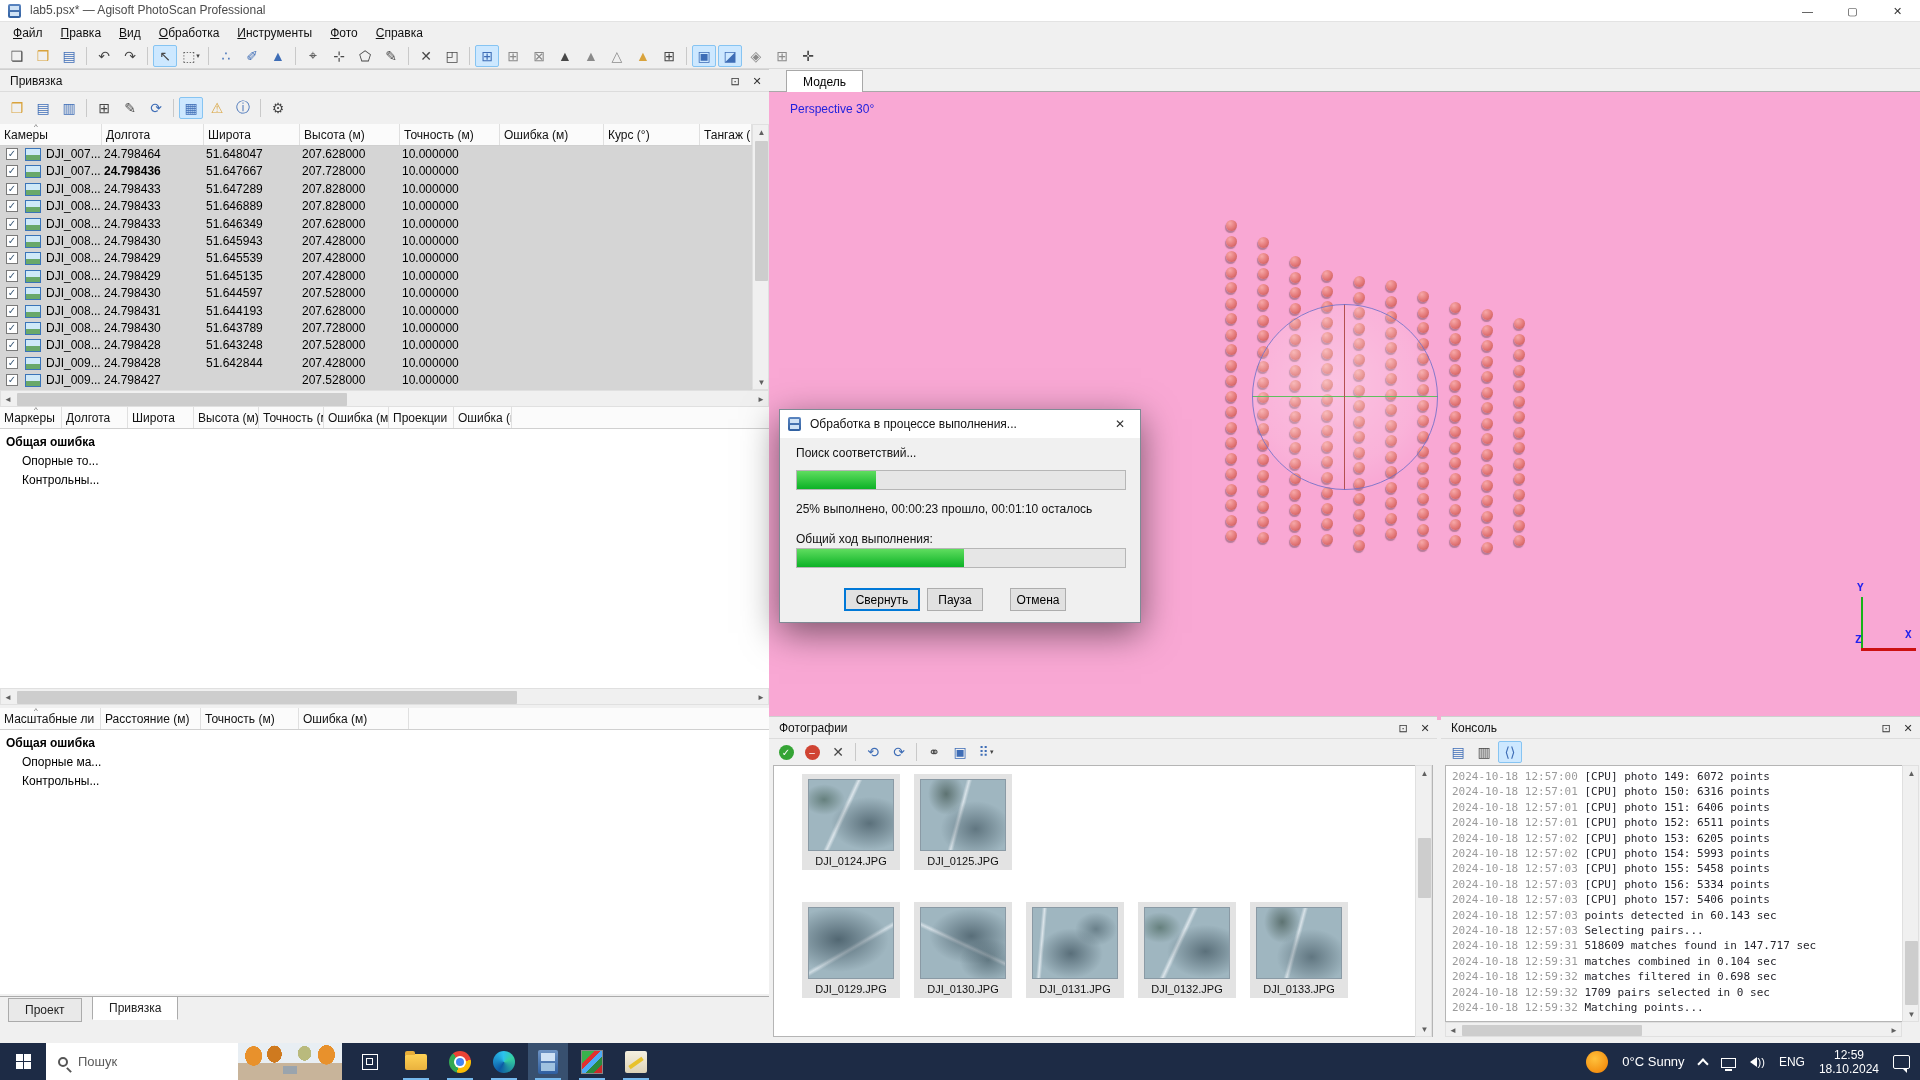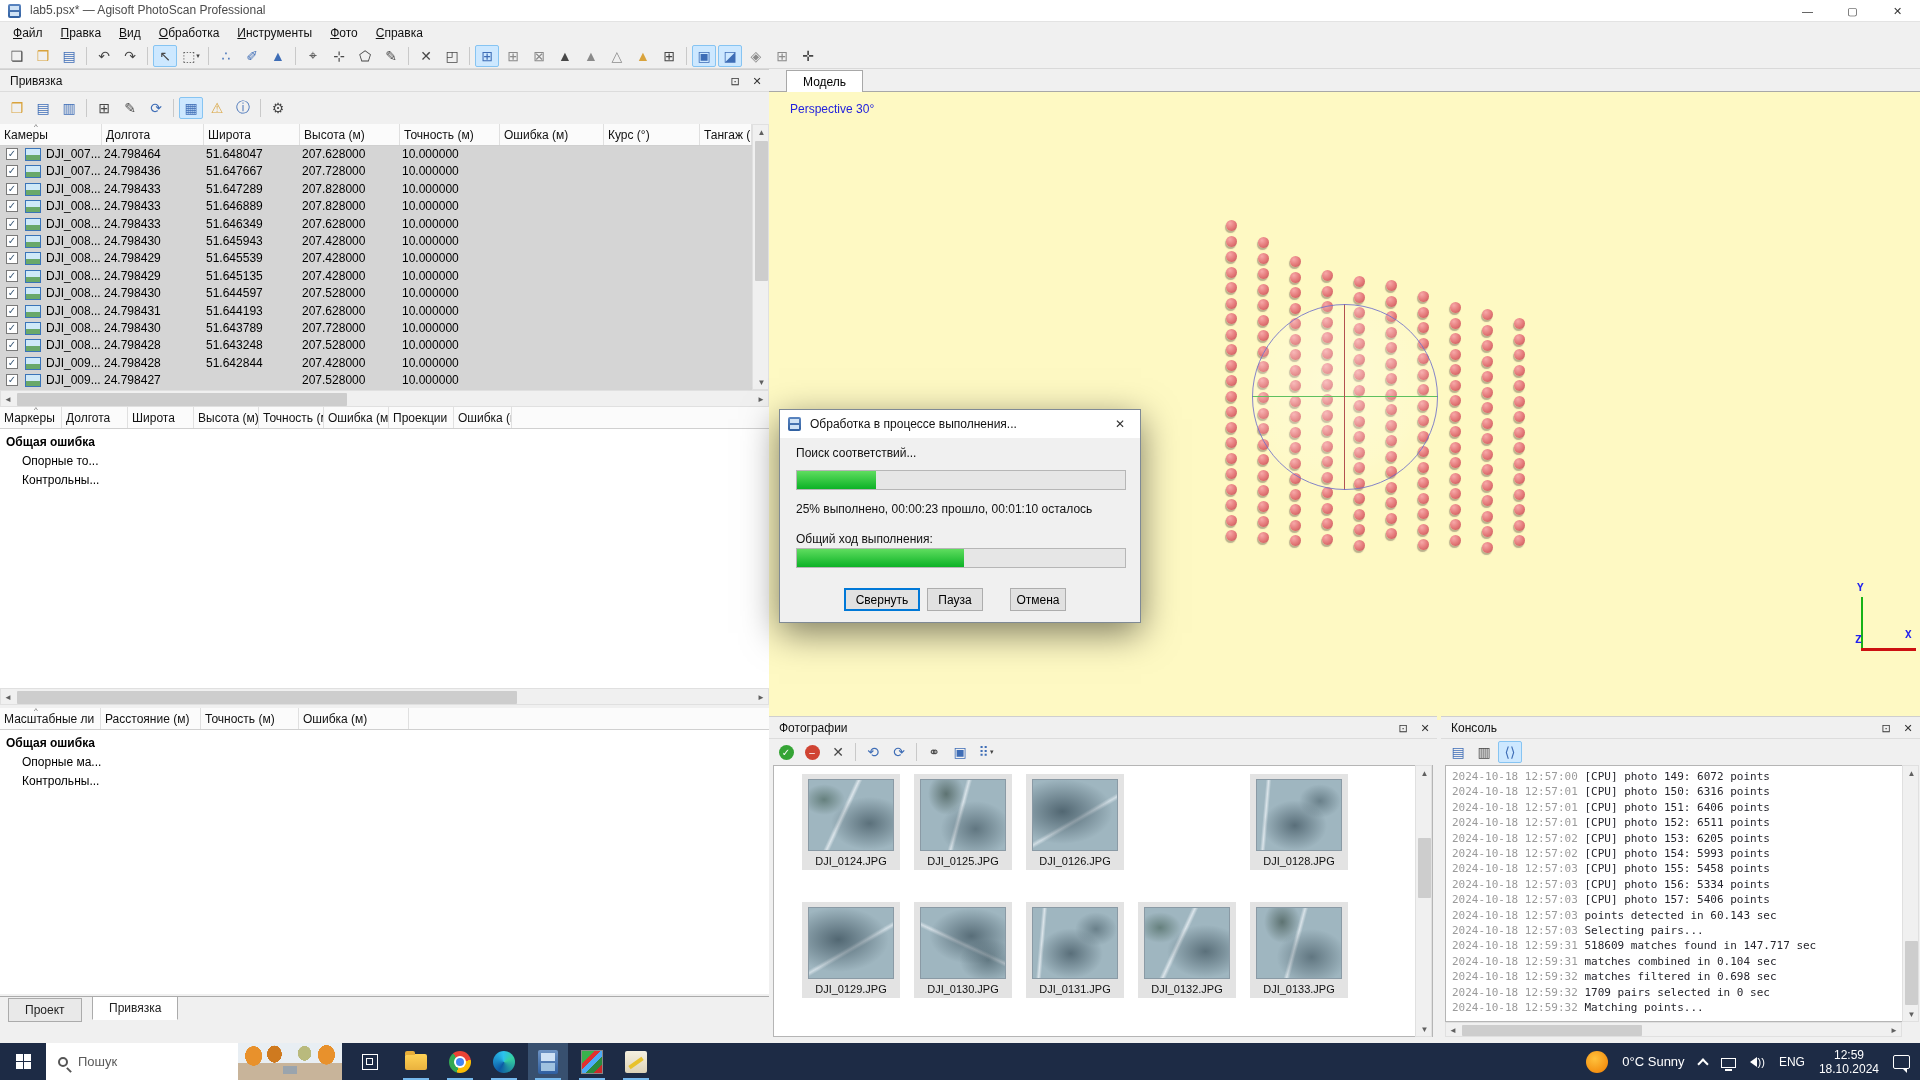--- a/index.html
+++ b/index.html
@@ -47,21 +47,21 @@
 
 .sb{position:absolute;background:#f0f0f0;border:1px solid #e0e0e0}
 .sb-thumb{position:absolute;background:#cdcdcd;border-radius:1px}
 .sb-arrow{position:absolute;color:#606060;font-size:8px;display:flex;align-items:center;justify-content:center}
 
 .btab{position:absolute;height:24px;padding:4px 16px;font-size:12px;border:1px solid #ababab;background:#e9e9e9;color:#222}
 .btab.active{background:#fff;border-bottom-color:#fff;z-index:2}
 
 #model-tabbar{position:absolute;left:769px;top:69px;width:1151px;height:23px;background:#f0f0f0;border-bottom:1px solid #a8a8a8}
 #model-tab{position:absolute;left:17px;top:1px;height:22px;padding:4px 16px;background:#fff;border:1px solid #a8a8a8;border-bottom:none;font-size:12px}
-#viewport{position:absolute;left:769px;top:92px;width:1151px;height:628px;background:#fef9c3;overflow:hidden}
+#viewport{position:absolute;left:769px;top:92px;width:1151px;height:628px;background:#f9a8d4;overflow:hidden}
 #persp-label{position:absolute;left:21px;top:10px;color:#2222dd;font-size:12px}
 .dot{position:absolute;width:11px;height:11px;border-radius:50%;background:radial-gradient(circle at 35% 30%,#f7a8a8,#e37777 55%,#bf5555);box-shadow:-1px 2px 1px rgba(60,40,40,.35)}
 #tb-fill{position:absolute;left:483px;top:212px;width:186px;height:186px;border-radius:50%;
  background:radial-gradient(circle at 45% 42%,rgba(255,255,255,.30),rgba(255,255,255,.12) 55%,rgba(255,255,255,0) 74%)}
 #tb-ring{position:absolute;left:483px;top:212px;width:186px;height:186px;border-radius:50%;border:1px solid rgba(110,110,200,.85)}
 #tb-hline{position:absolute;left:483px;top:304px;width:186px;height:1px;background:#5fc05f}
 #tb-vline{position:absolute;left:575px;top:212px;width:1px;height:186px;background:#b25050}
 .axis-line{position:absolute}
 .axis-label{position:absolute;color:#2222ee;font-size:11px;font-weight:bold;font-family:"DejaVu Sans Mono",monospace}
 
@@ -315,21 +315,21 @@
         <div class="cellabs" style="left: 46px;">DJI_007...</div>
         <div class="cellabs" style="left: 104px;">24.798464</div>
         <div class="cellabs" style="left: 206px;">51.648047</div>
         <div class="cellabs" style="left: 302px;">207.628000</div>
         <div class="cellabs" style="left: 402px;">10.000000</div>
       </div>
       <div class="trow" style="top: 17.4px;">
         <div class="cb">✓</div>
         <div class="cam-ico"></div>
         <div class="cellabs" style="left: 46px;">DJI_007...</div>
-        <div class="cellabs" style="left: 104px;">24.798436</div>
+        <div class="cellabs" style="left: 104px; font-weight: bold;">24.798436</div>
         <div class="cellabs" style="left: 206px;">51.647667</div>
         <div class="cellabs" style="left: 302px;">207.728000</div>
         <div class="cellabs" style="left: 402px;">10.000000</div>
       </div>
       <div class="trow" style="top: 34.8px;">
         <div class="cb">✓</div>
         <div class="cam-ico"></div>
         <div class="cellabs" style="left: 46px;">DJI_008...</div>
         <div class="cellabs" style="left: 104px;">24.798433</div>
         <div class="cellabs" style="left: 206px;">51.647289</div>
@@ -724,28 +724,20 @@
       </div>
     <div id="photos-body">
         <div class="thumb" style="left: 28px; top: 8px;">
           <div class="timg t0"></div>
           <span class="tlabel">DJI_0124.JPG</span>
         </div>
         <div class="thumb" style="left: 140px; top: 8px;">
           <div class="timg t1"></div>
           <span class="tlabel">DJI_0125.JPG</span>
         </div>
-        <div class="thumb" style="left: 252px; top: 8px;">
-          <div class="timg t2"></div>
-          <span class="tlabel">DJI_0126.JPG</span>
-        </div>
-        <div class="thumb" style="left: 476px; top: 8px;">
-          <div class="timg t4"></div>
-          <span class="tlabel">DJI_0128.JPG</span>
-        </div>
         <div class="thumb" style="left: 28px; top: 136px;">
           <div class="timg t2"></div>
           <span class="tlabel">DJI_0129.JPG</span>
         </div>
         <div class="thumb" style="left: 140px; top: 136px;">
           <div class="timg t3"></div>
           <span class="tlabel">DJI_0130.JPG</span>
         </div>
         <div class="thumb" style="left: 252px; top: 136px;">
           <div class="timg t4"></div>

